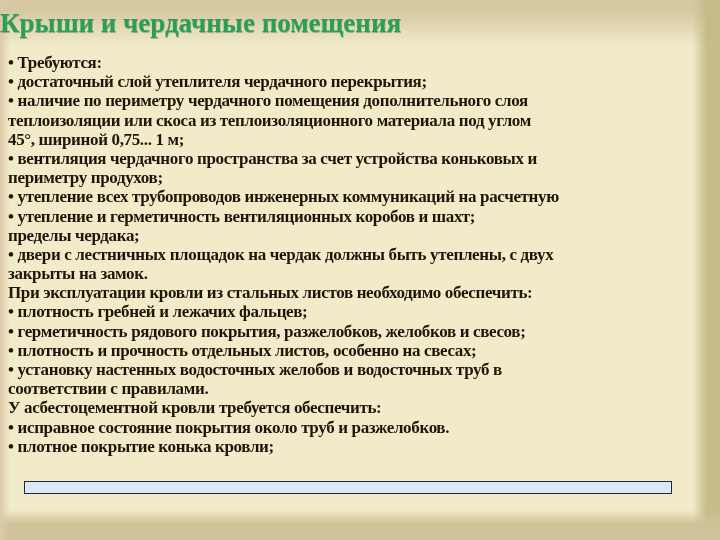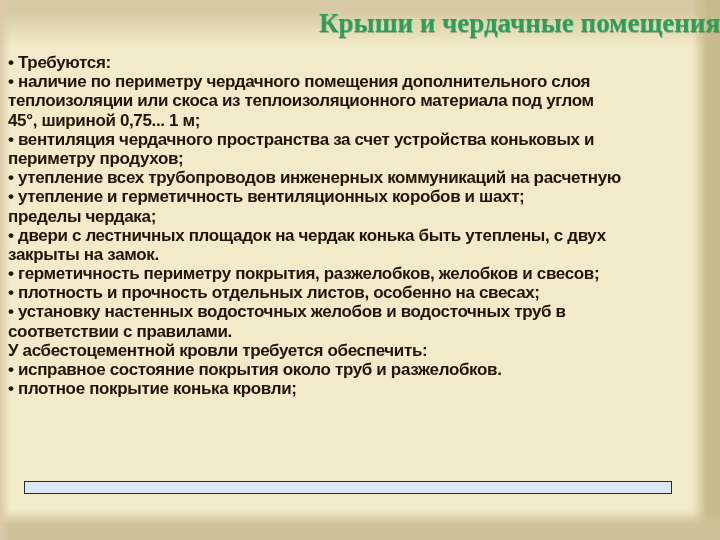--- a/index.html
+++ b/index.html
@@ -34,21 +34,21 @@
   .edge-left {
     left: 0; top: 0; bottom: 0; width: 10px;
     background: linear-gradient(to right, var(--edge-left, #dcc9a9) 0px, rgba(220,201,169,0) 10px);
   }
   .title {
     position: absolute;
     z-index: 3;
     left: 0; right: 0;
     top: 8px;
     margin: 0;
-    text-align: right;
+    text-align: left;
     font-family: "Liberation Serif", serif;
     font-weight: bold;
     font-size: 27px;
     line-height: 30px;
     color: var(--title, #2d9e59);
     text-shadow: 0.5px 0.5px 0 rgba(20,90,50,0.35);
   }
   .body {
     position: absolute;
     z-index: 3;
@@ -57,20 +57,21 @@
     right: 12px;
     color: var(--body-text, #221408);
     font-weight: bold;
     font-size: 17px;
     line-height: 19.2px;
     letter-spacing: -0.35px;
   }
   .line {
     white-space: nowrap;
     height: 19.2px;
+    font-family: Liberation Serif, serif;
   }
   .highlight-box {
     position: absolute;
     z-index: 2;
     left: 24px;
     top: 481px;
     width: 646px;
     height: 11px;
     background: var(--highlight-fill, #d9e8f4);
     border: 1px solid var(--highlight-border, #1e2a38);
@@ -84,31 +85,34 @@
   <div class="edge edge-right"></div>
   <div class="edge edge-bottom"></div>
   <div class="edge edge-left"></div>
 
   <h1 class="title">Крыши и чердачные помещения</h1>
 
   <div class="highlight-box"></div>
 
   <div class="body">
       <div class="line">• Требуются:</div>
+      <div class="line">• достаточный слой утеплителя чердачного перекрытия;</div>
       <div class="line">• наличие по периметру чердачного помещения дополнительного слоя</div>
       <div class="line">теплоизоляции или скоса из теплоизоляционного материала под углом</div>
       <div class="line">45°, шириной 0,75... 1 м;</div>
       <div class="line">• вентиляция чердачного пространства за счет устройства коньковых и</div>
       <div class="line">периметру продухов;</div>
       <div class="line">• утепление всех трубопроводов инженерных коммуникаций на расчетную</div>
       <div class="line">• утепление и герметичность вентиляционных коробов и шахт;</div>
       <div class="line">пределы чердака;</div>
-      <div class="line">• двери с лестничных площадок на чердак конька быть утеплены, с двух</div>
+      <div class="line">• двери с лестничных площадок на чердак должны быть утеплены, с двух</div>
       <div class="line">закрыты на замок.</div>
-      <div class="line">• герметичность периметру покрытия, разжелобков, желобков и свесов;</div>
+      <div class="line">При эксплуатации кровли из стальных листов необходимо обеспечить:</div>
+      <div class="line">• плотность гребней и лежачих фальцев;</div>
+      <div class="line">• герметичность рядового покрытия, разжелобков, желобков и свесов;</div>
       <div class="line">• плотность и прочность отдельных листов, особенно на свесах;</div>
       <div class="line">• установку настенных водосточных желобов и водосточных труб в</div>
       <div class="line">соответствии с правилами.</div>
       <div class="line">У асбестоцементной кровли требуется обеспечить:</div>
       <div class="line">• исправное состояние покрытия около труб и разжелобков.</div>
       <div class="line">• плотное покрытие конька кровли;</div>
     </div>
 </div>
 
 </body></html>

